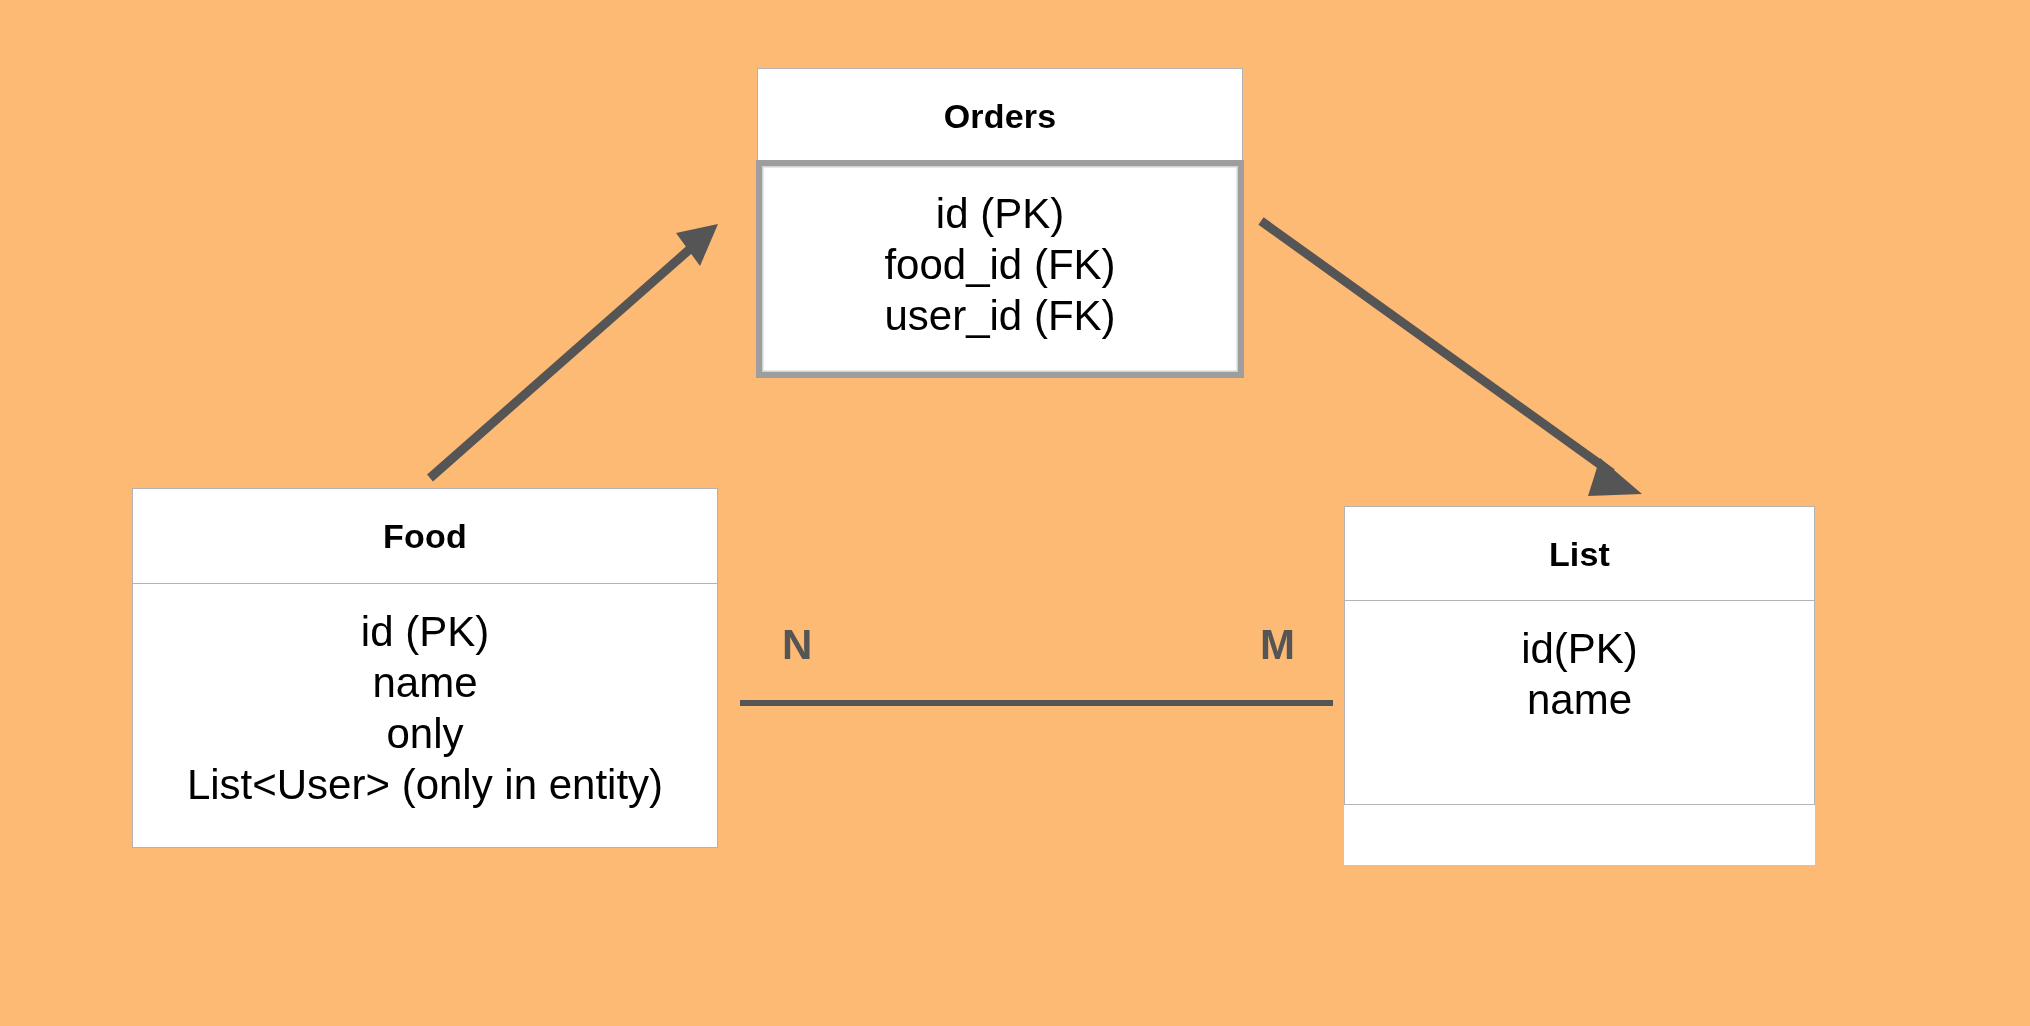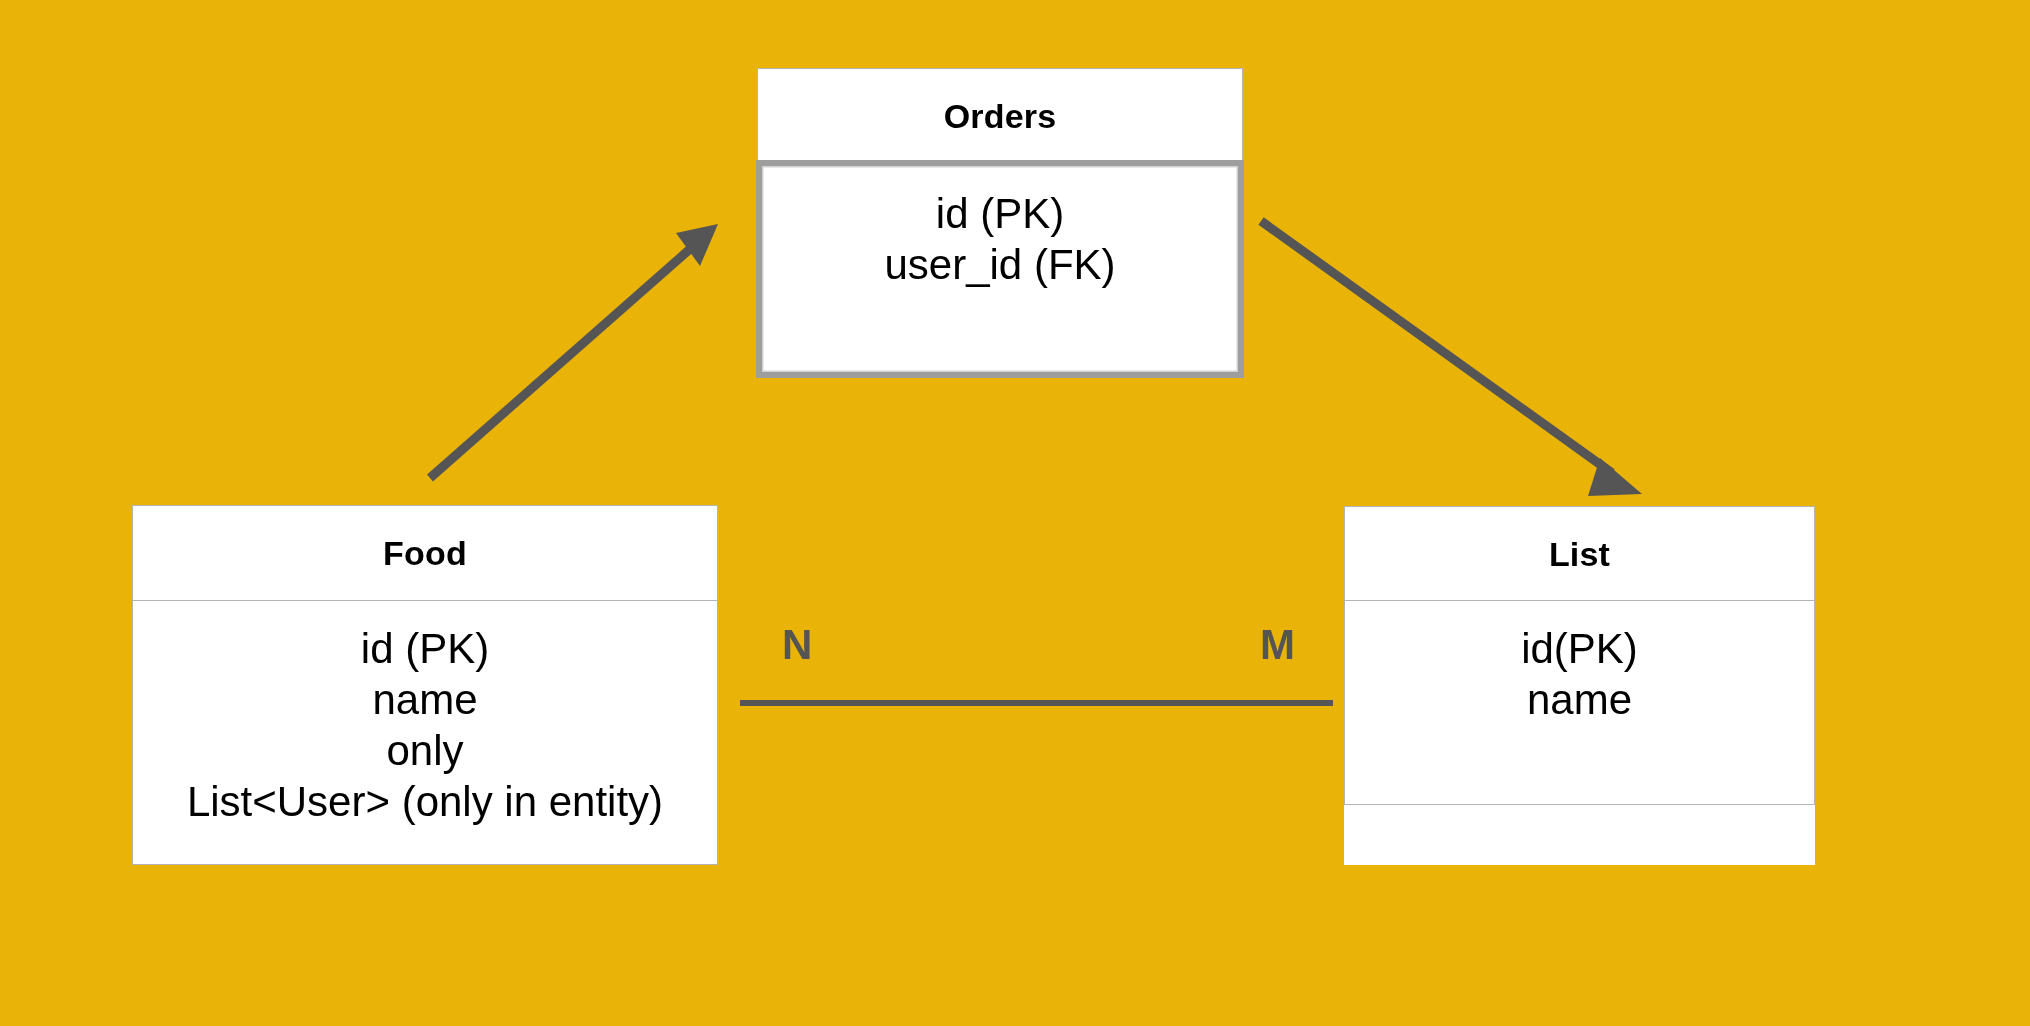--- a/index.html
+++ b/index.html
@@ -9,21 +9,21 @@
     background: #ffffff;
   }
   body {
     font-family: "Liberation Sans", sans-serif;
     -webkit-font-smoothing: antialiased;
   }
   #canvas {
     position: relative;
     width: 2030px;
     height: 1026px;
-    background: #eab308;
+    background: #fdba74;
     overflow: hidden;
   }
 
   
   .entity {
     position: absolute;
     box-sizing: border-box;
     background: #ffffff;
   }
   .entity-header {
@@ -95,26 +95,27 @@
 
 <div id="canvas">
 
   <div class="entity" style="left:757px; top:68px; width:486px; height:309px;">
     <div class="entity-header" style="left:0px; top:0px; width:486px; height:95px;">
       <span class="title">Orders</span>
     </div>
     <div class="entity-body emphasised" style="left:-1px; top:92px; width:488px; height:218px;">
       <ul class="attr-list">
         <li>id (PK)</li>
+        <li>food_id (FK)</li>
         <li>user_id (FK)</li>
       </ul>
     </div>
   </div>
 
-  <div class="entity" style="left:132px; top:505px; width:586px; height:360px;">
+  <div class="entity" style="left:132px; top:488px; width:586px; height:360px;">
     <div class="entity-header" style="left:0px; top:0px; width:586px; height:96px;">
       <span class="title">Food</span>
     </div>
     <div class="entity-body" style="left:0px; top:94.5px; width:586px; height:265.5px;">
       <ul class="attr-list">
         <li>id (PK)</li>
         <li>name</li>
         <li>only</li>
         <li>List&lt;User&gt; (only in entity)</li>
       </ul>

